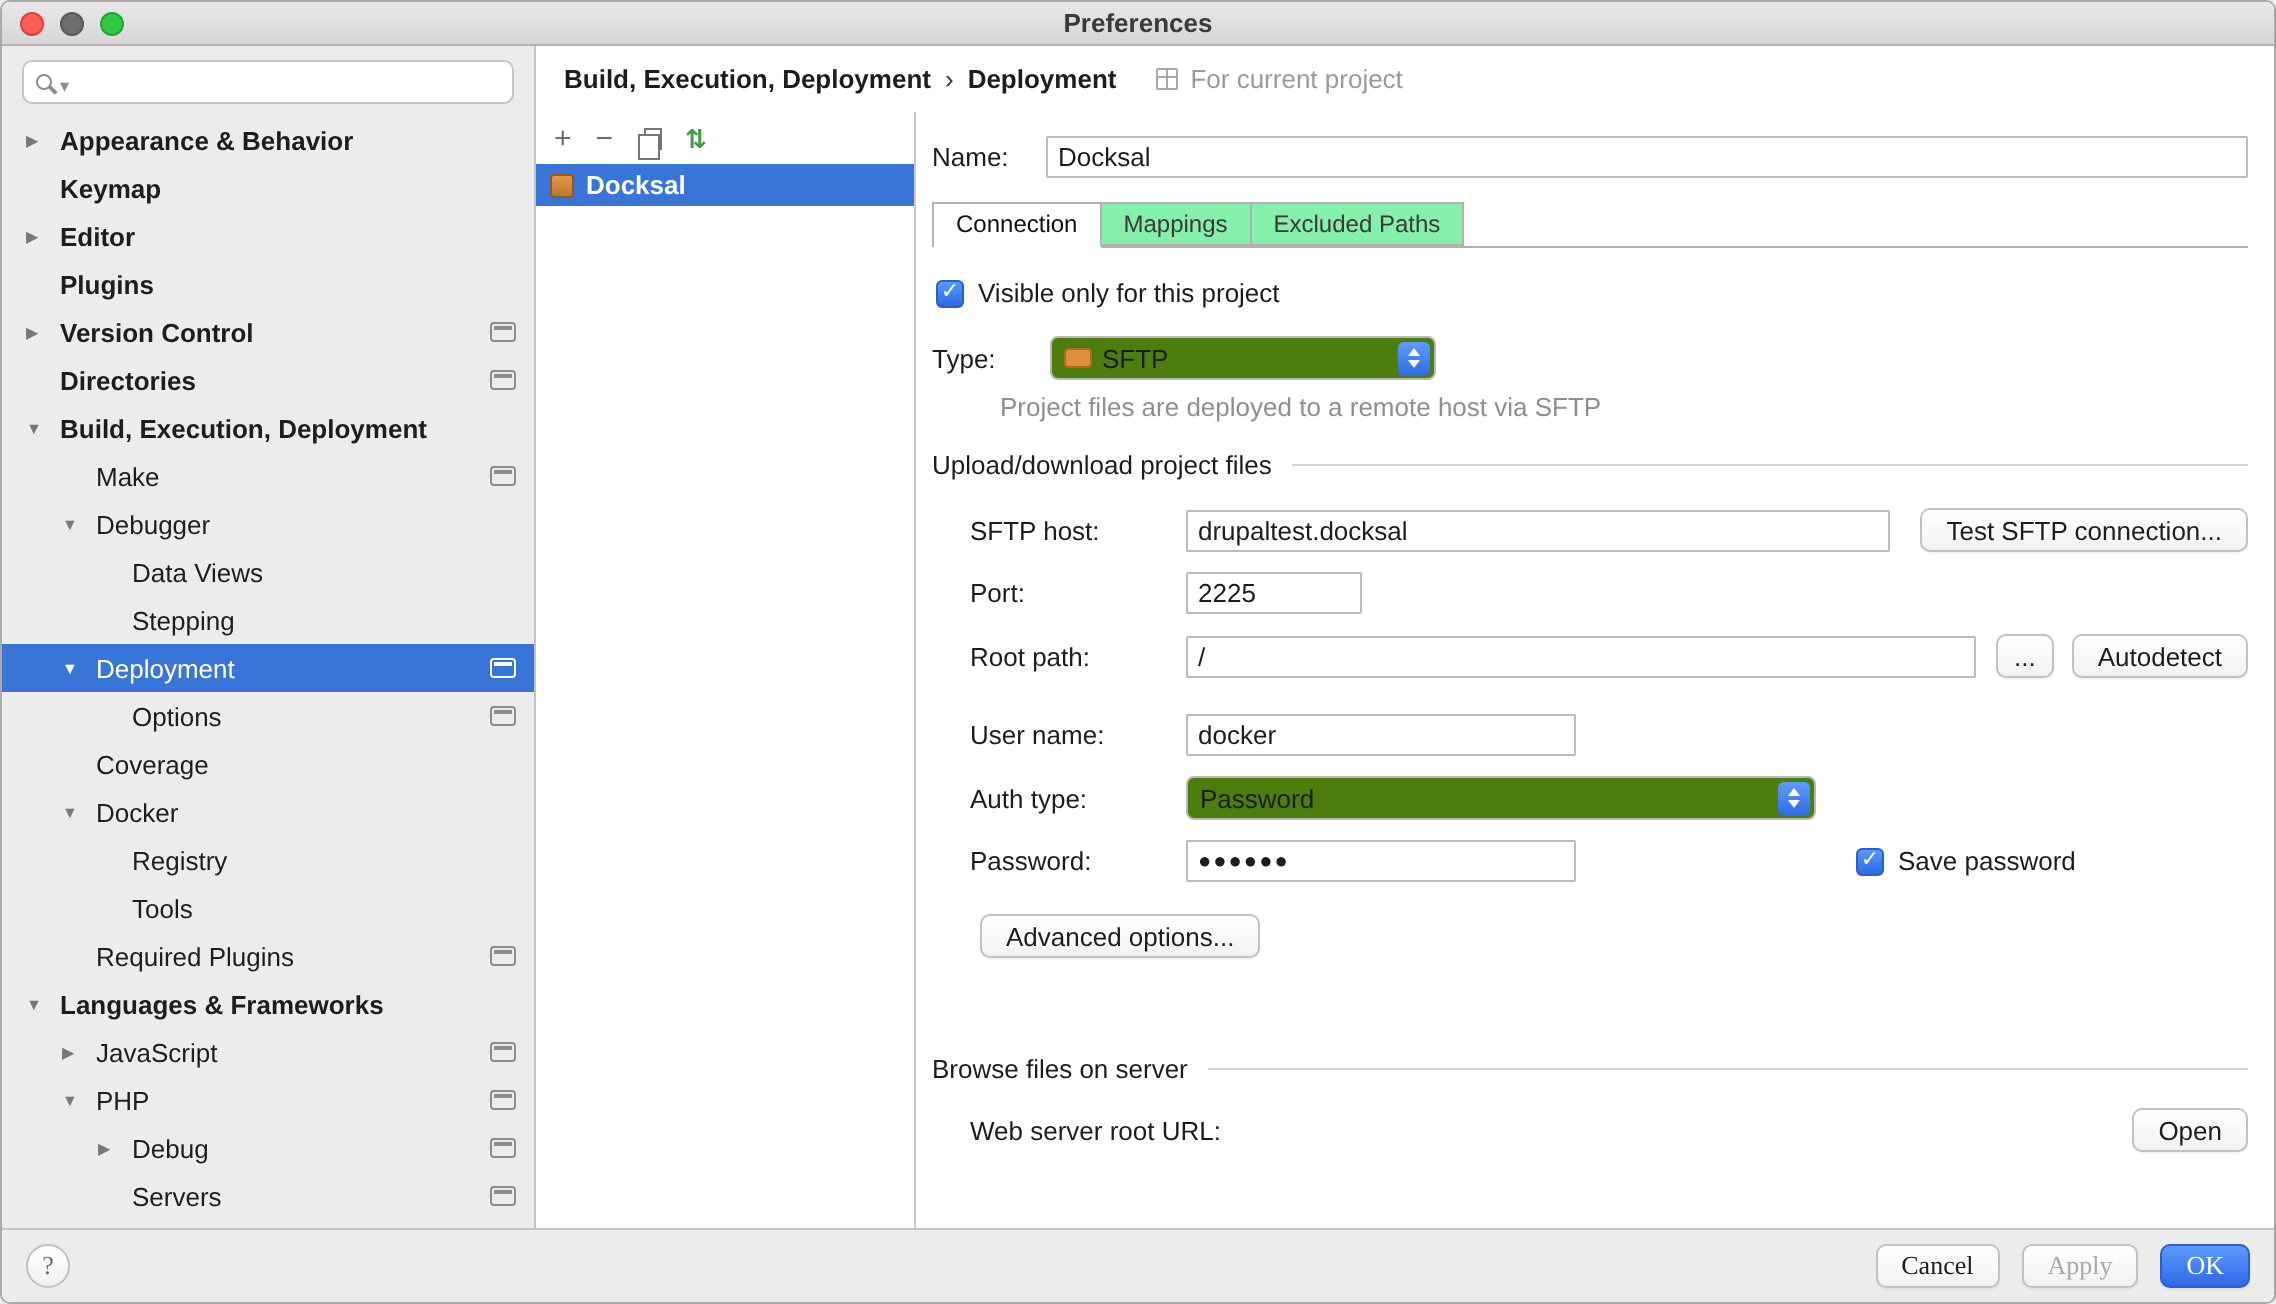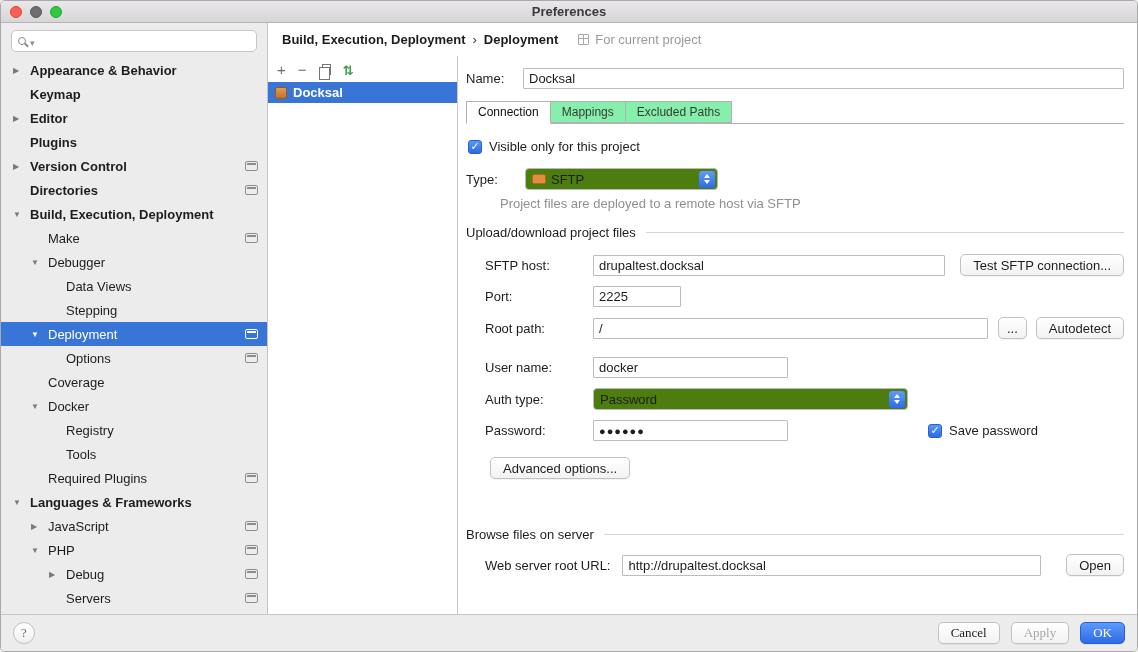--- a/index.html
+++ b/index.html
@@ -356,21 +356,20 @@
               <button class="btn" data-name="advanced-options-button">Advanced options...</button>
             </div>
 
             <div class="section browse-sec" data-name="section-browse">
               <span data-name="section-browse-label">Browse files on server</span>
               <span class="sec-line" data-name="section-divider"></span>
             </div>
 
             <div class="row web-row" data-name="web-root-row">
               <label class="wlabel" data-name="web-root-label">Web server root URL:</label>
-              <input class="txt web-input" data-name="web-root-input" value="http://drupaltest.docksal" style="">
               <button class="btn open-btn" data-name="open-button">Open</button>
             </div>
 
           </div>
         </div>
       </div>
     </section>
   </div>
 
   <div class="footer" data-name="footer-bar">

